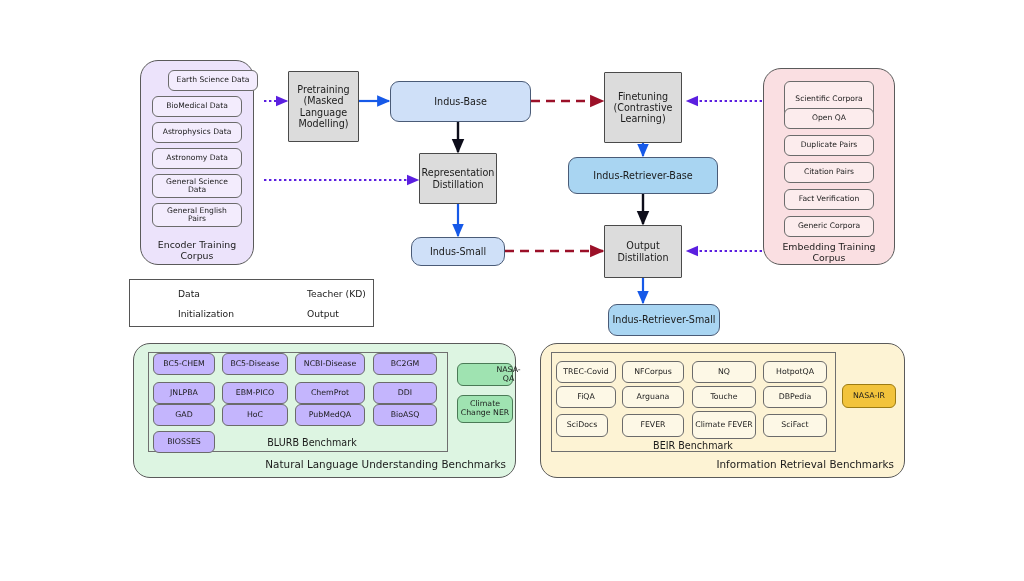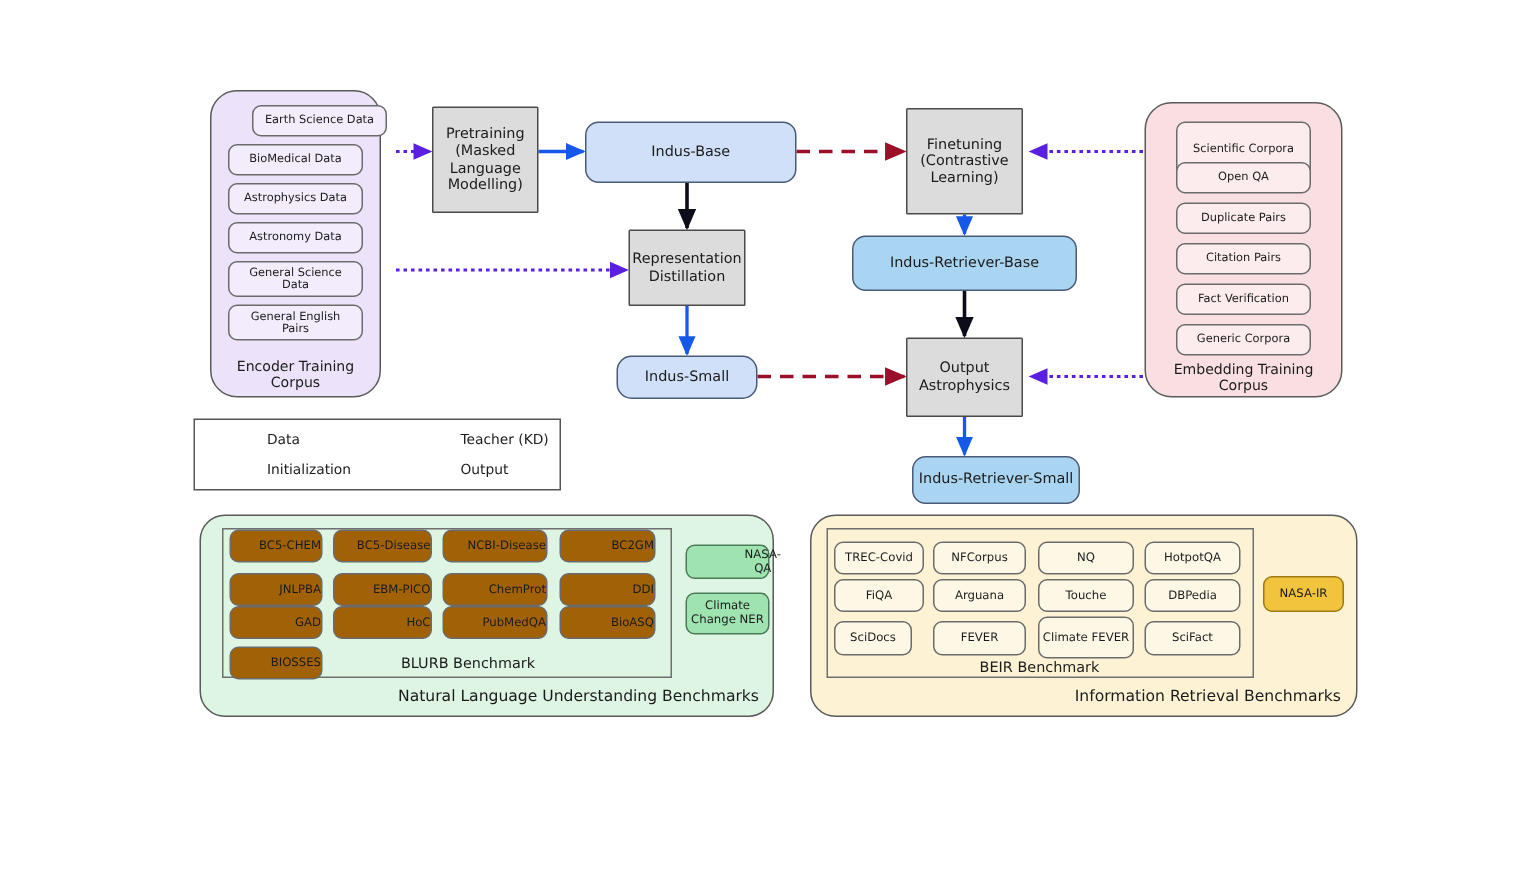--- a/index.html
+++ b/index.html
@@ -130,21 +130,21 @@
     border: 1.1px solid #6b6b6b;
     border-radius: 6px;
     display: flex;
     align-items: center;
     justify-content: center;
     text-align: center;
     font-size: 7.8px;
     color: #1b1b1b;
     line-height: 1.1;
   }
-  .task-nlu { background: #a16207; justify-content: flex-end; }
+  .task-nlu { background: #c4b5fd; }
   .task-ir  { background: #fdf8e6; }
   .task-hl-green { background: #9fe3b1; border-color: #4a7a56; padding-left: 47px; }
   .task-hl-gold  { background: #f2c33c; border-color: #9c7b13; }
 </style>
 </head>
 <body>
 
 <div id="canvas">
 
   <svg id="svg-layer" viewBox="0 0 1024 581">
@@ -235,21 +235,21 @@
 
   <div class="node proc" style="left:604px; top:72px; width:78px; height:71px; padding:0 3px;">
     <span>Finetuning (Contrastive Learning)</span>
   </div>
 
   <div class="node model model-mid" style="left:568px; top:157px; width:150px; height:37px;">
     <span>Indus-Retriever-Base</span>
   </div>
 
   <div class="node proc" style="left:604px; top:225px; width:78px; height:53px; padding:0 3px;">
-    <span>Output Astrophysics</span>
+    <span>Output Distillation</span>
   </div>
 
   <div class="node model model-mid" style="left:596px; top:304px; width:112px; height:32px;margin-left:12px;">
     <span>Indus-Retriever-Small</span>
   </div>
 
   <div class="corpus-panel corpus-embed node" style="left:763px; top:68px; width:132px; height:197px;"></div>
 
   <div class="pill pill-embed" style="left:784px; top:81px; width:90px; height:37px;">
     <span>Scientific Corpora</span>

